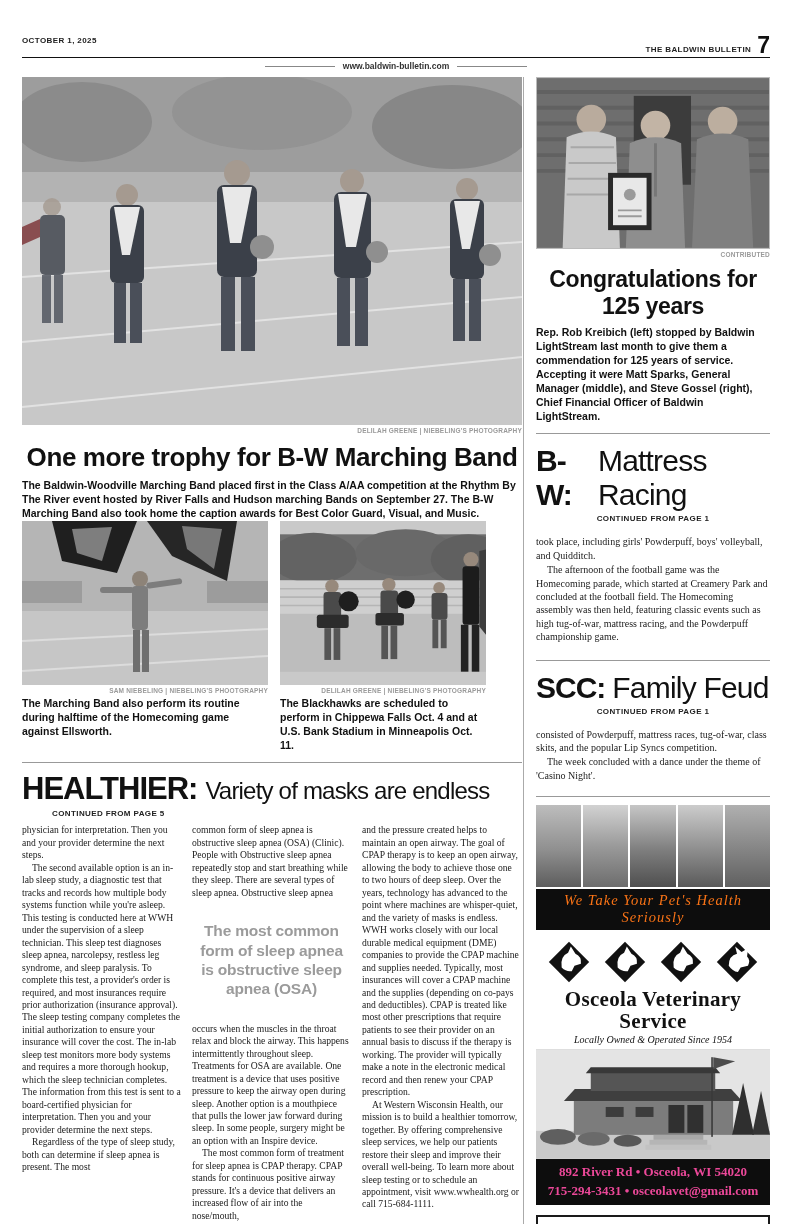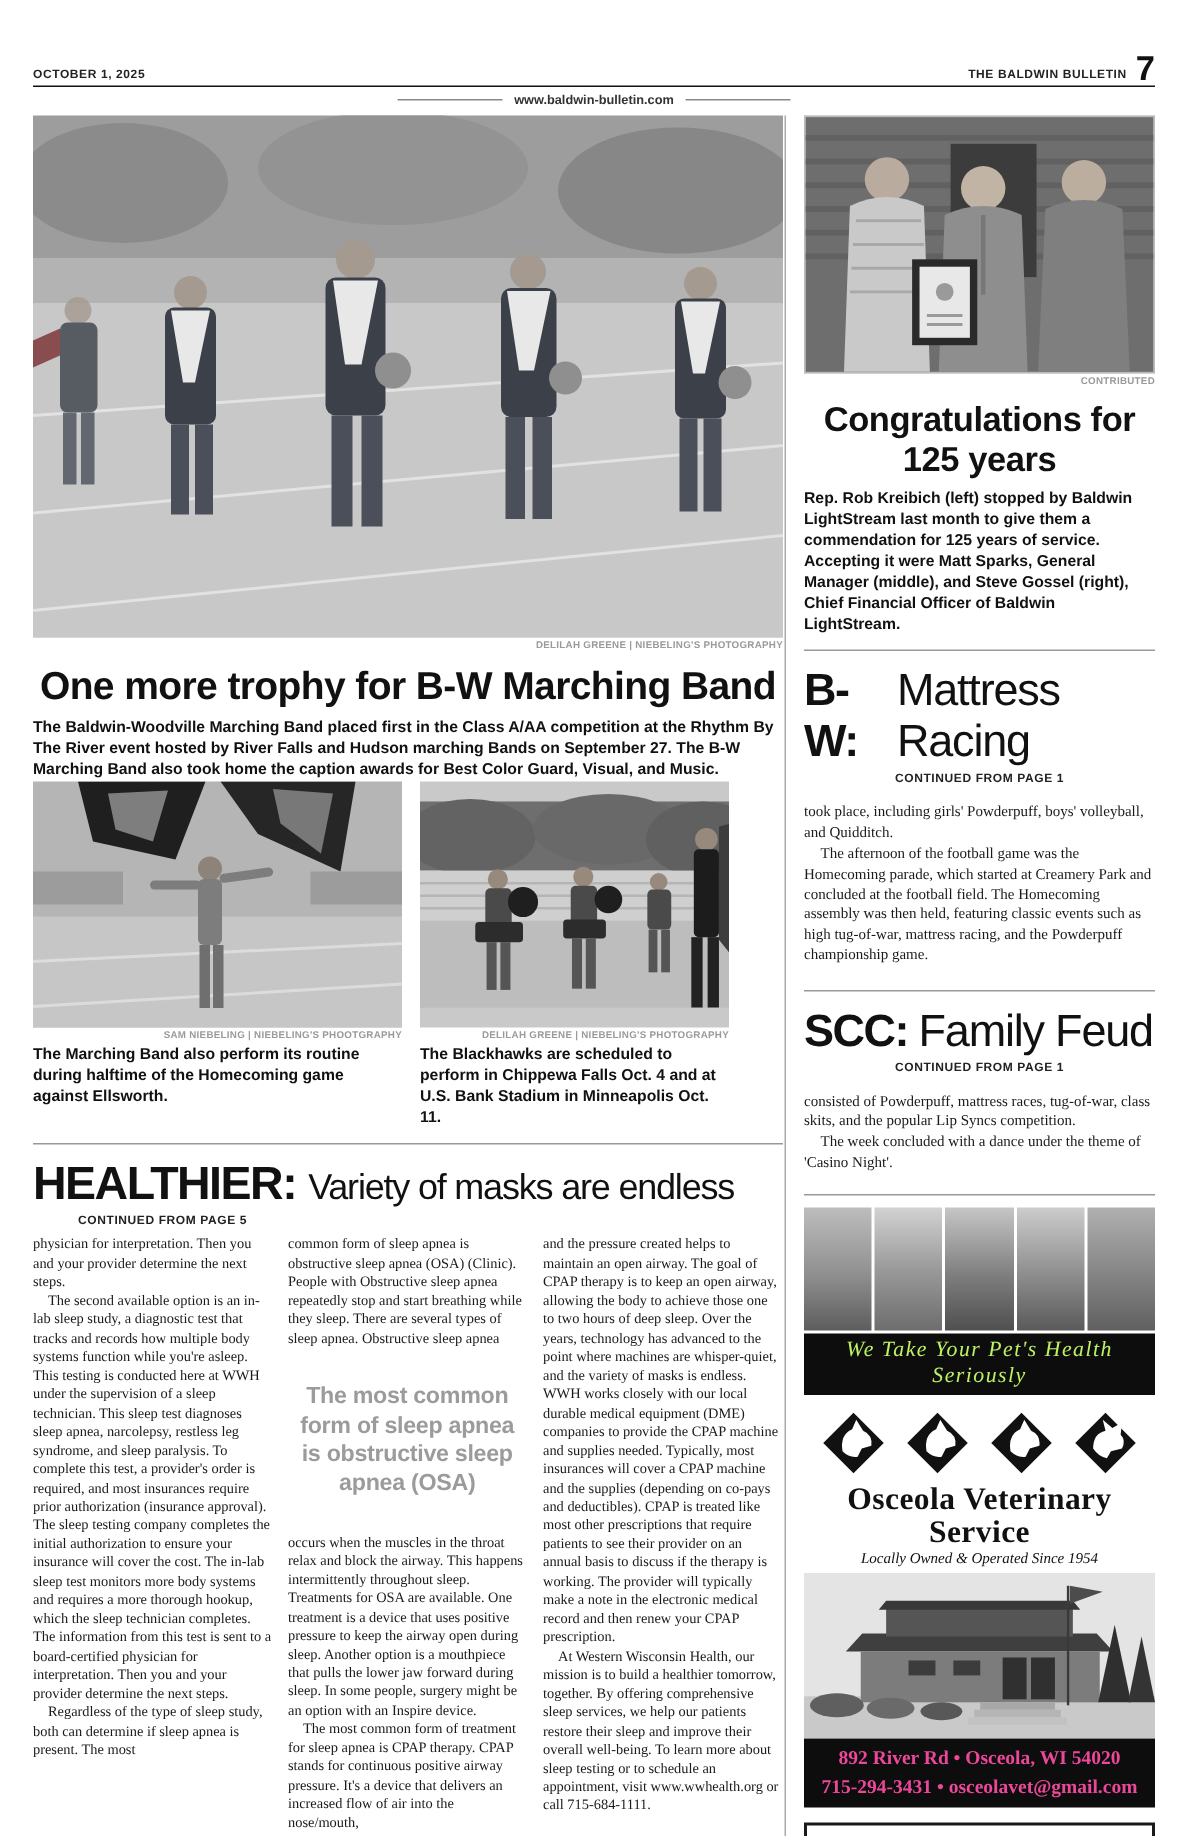--- a/index.html
+++ b/index.html
@@ -4,21 +4,21 @@
 <style>
   * { margin:0; padding:0; box-sizing:border-box; }
   html,body { background:#e9e9e9; }
   .page {
     width:792px; height:1224px; margin:0 auto; background:#ffffff;
     font-family:"Liberation Sans", sans-serif; color:#111; position:relative;
     overflow:hidden;
   }
   
   .masthead { padding:36px 22px 0 22px; }
-  .masthead-row { display:flex; justify-content:space-between; align-items:flex-end; padding-bottom:3px; border-bottom:1.5px solid #111; }
+  .masthead-row { display:flex; justify-content:space-between; align-items:flex-start; padding-bottom:3px; border-bottom:1.5px solid #111; }
   .mast-date, .mast-paper { font-size:8px; font-weight:700; letter-spacing:.4px; color:#222; }
   .mast-right { display:flex; align-items:flex-end; gap:6px; }
   .mast-pagenum { font-size:23px; font-weight:900; line-height:.8; }
   .mast-site-row { display:flex; justify-content:center; align-items:center; gap:8px; margin-top:3px; }
   .mast-site-row .rule { width:70px; height:1px; background:#888; }
   .mast-site { font-size:8.5px; color:#333; font-weight:700; }
   
   .columns { display:grid; grid-template-columns:500px 235px; column-gap:13px; padding:6px 22px 0 22px; }
   .col-right { border-left:1px solid #aaa; padding-left:12px; margin-left:-12px; }
   
@@ -43,21 +43,21 @@
   .healthier-kicker { font-weight:900; font-size:31px; letter-spacing:-1px; }
   .healthier-title { font-weight:400; font-size:24px; letter-spacing:-.8px; }
   .healthier-cols { display:flex; gap:11px; margin-top:6px; }
   .hcol { width:159px; font-family:"Liberation Serif", serif; font-size:9.6px; line-height:1.3; color:#1a1a1a; }
   .hcol p + p, .hcol .indent { text-indent:10px; }
   .pull-quote { color:#9b9b9b; font-weight:700; font-size:15.5px; line-height:1.25; text-align:center; padding:22px 6px 24px 6px; letter-spacing:-.2px; font-family:"Liberation Sans", sans-serif; }
   
   .vet-ad { margin-top:8px; }
   .vet-strip { display:flex; gap:2px; }
   .vet-strip .pet-cell { flex:1; height:82px; }
-  .vet-banner { background:#0d0d0d; color:#bef264; font-family:"Liberation Serif", serif; font-style:italic; font-size:14.5px; text-align:center; padding:3px 0 4px 0; letter-spacing:1px; margin-top:2px; }
+  .vet-banner { background:#0d0d0d; color:#f97316; font-family:"Liberation Serif", serif; font-style:italic; font-size:14.5px; text-align:center; padding:3px 0 4px 0; letter-spacing:1px; margin-top:2px; }
   .vet-diamonds { display:flex; justify-content:center; gap:12px; padding:10px 0 4px 0; }
   .vet-name { font-family:"Liberation Serif", serif; font-weight:700; font-size:21px; text-align:center; line-height:1.05; letter-spacing:.3px; }
   .vet-tagline { font-family:"Liberation Serif", serif; font-style:italic; font-size:10px; text-align:center; margin:2px 0 4px 0; }
   .vet-address { background:#0d0d0d; color:#ec4899; font-family:"Liberation Serif", serif; font-weight:700; font-size:13px; text-align:center; line-height:1.45; padding:4px 0; }
   
   .goodnews { border:2px solid #1a1a1a; margin-top:10px; padding:8px 8px 10px 8px; }
 </style>
 </head>
 <body>
 

